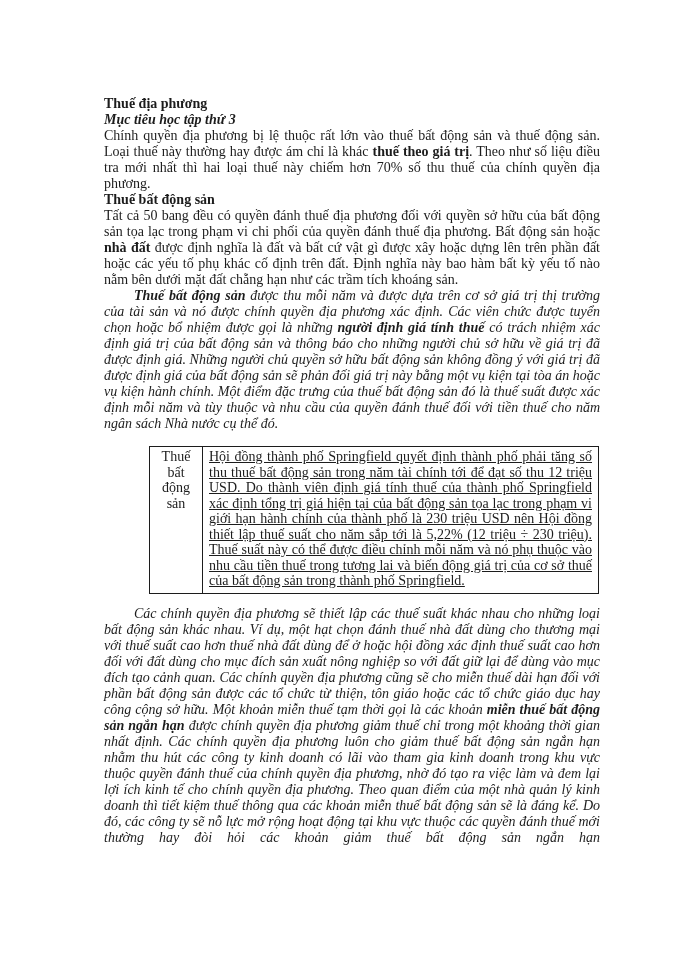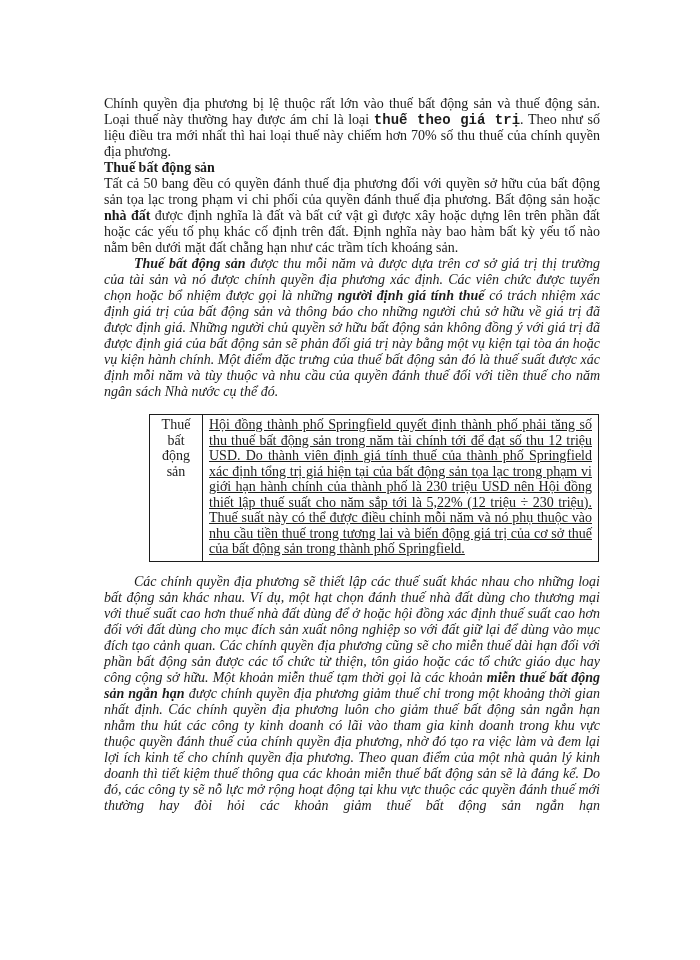--- a/index.html
+++ b/index.html
@@ -49,24 +49,26 @@
   td.box-text {
     text-align: justify;
     text-decoration: underline;
   }
 </style>
 </head>
 <body>
 
 <div class="page" style="background: rgb(255, 255, 255); color: rgb(28, 28, 28);">
 
+  <p class="bold">Thuế địa phương</p>
+
+  <p class="bold italic">Mục tiêu học tập thứ 3</p>
 
 
-
-  <p><span>Chính quyền địa phương bị lệ thuộc rất lớn vào thuế bất động sản và thuế động sản. Loại thuế này thường hay được ám chỉ là loại </span><span style="font-weight: bold; font-family: Liberation Mono, monospace;">thuế theo giá trị</span><span>. Theo như số liệu điều tra mới nhất thì hai loại thuế này chiếm hơn 70% số thu thuế của chính quyền địa phương.</span></p>
+  <p><span>Chính quyền địa phương bị lệ thuộc rất lớn vào thuế bất động sản và thuế động sản. Loại thuế này thường hay được ám chỉ là khác </span><span style="font-weight: bold;">thuế theo giá trị</span><span>. Theo như số liệu điều tra mới nhất thì hai loại thuế này chiếm hơn 70% số thu thuế của chính quyền địa phương.</span></p>
 
   <p class="bold">Thuế bất động sản</p>
 
   <p><span>Tất cả 50 bang đều có quyền đánh thuế địa phương đối với quyền sở hữu của bất động sản tọa lạc trong phạm vi chi phối của quyền đánh thuế địa phương. Bất động sản hoặc </span><span style="font-weight: bold;">nhà đất</span><span> được định nghĩa là đất và bất cứ vật gì được xây hoặc dựng lên trên phần đất hoặc các yếu tố phụ khác cố định trên đất. Định nghĩa này bao hàm bất kỳ yếu tố nào nằm bên dưới mặt đất chẵng hạn như các trầm tích khoáng sản.</span></p>
 
   <p class="indent"><span style="font-weight: bold;">Thuế bất động sản</span><span> được thu mỗi năm và được dựa trên cơ sở giá trị thị trường của tài sản và nó được chính quyền địa phương xác định. Các viên chức được tuyển chọn hoặc bổ nhiệm được gọi là những </span><span style="font-weight: bold;">người định giá tính thuế</span><span> có trách nhiệm xác định giá trị của bất động sản và thông báo cho những người chủ sở hữu về giá trị đã được định giá. Những người chủ quyền sở hữu bất động sản không đồng ý với giá trị đã được định giá của bất động sản sẽ phản đối giá trị này bằng một vụ kiện tại tòa án hoặc vụ kiện hành chính. Một điểm đặc trưng của thuế bất động sản đó là thuế suất được xác định mỗi năm và tùy thuộc và nhu cầu của quyền đánh thuế đối với tiền thuế cho năm ngân sách Nhà nước cụ thể đó.</span></p>
 
   <table class="example-box">
     <tbody>
         <tr>

